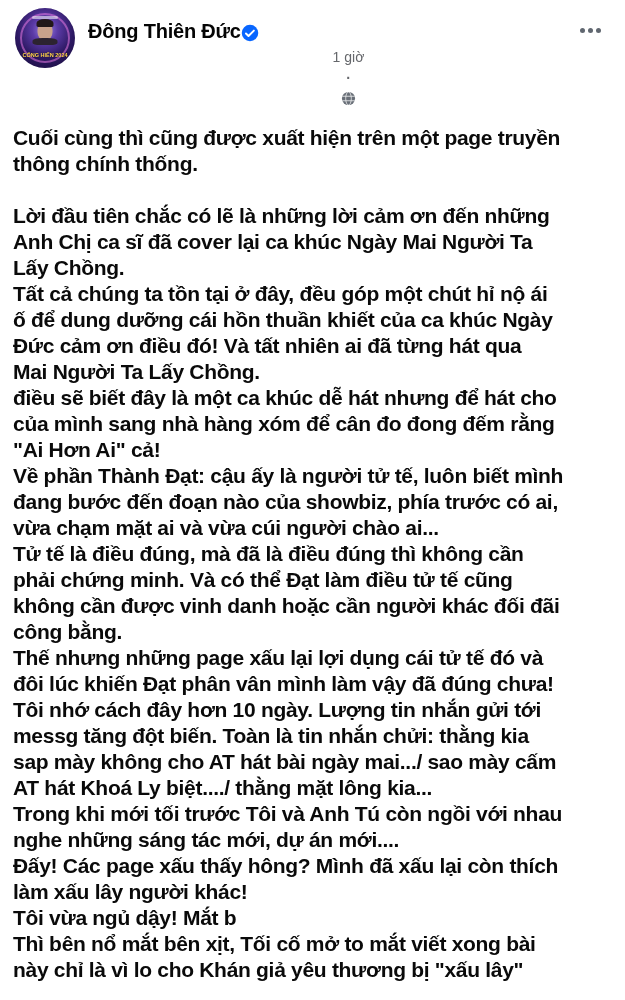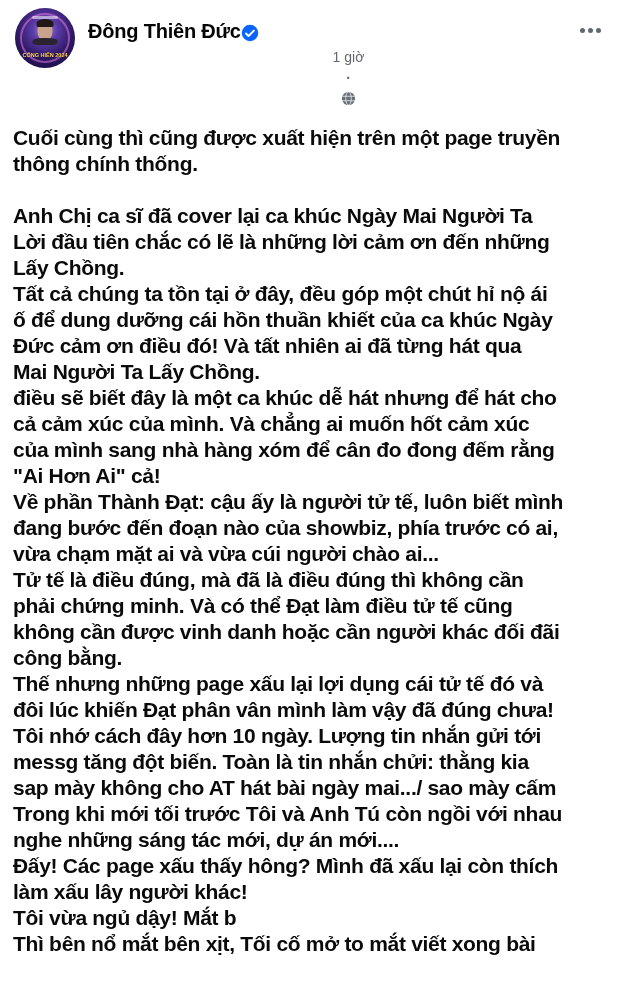--- a/index.html
+++ b/index.html
@@ -114,44 +114,45 @@
       <span class="menu-dot"></span>
       <span class="menu-dot"></span>
     </button>
   </div>
 
   <div class="content">
 
   <div class="post-line">Cuối cùng thì cũng được xuất hiện trên một page truyền</div>
       <div class="post-line">thông chính thống.</div>
       <div class="post-line">&nbsp;</div>
+      <div class="post-line">Lời đầu tiên chắc có lẽ là những lời cảm ơn đến những</div>
       <div class="post-line">Anh Chị ca sĩ đã cover lại ca khúc Ngày Mai Người Ta</div>
-      <div class="post-line">Lời đầu tiên chắc có lẽ là những lời cảm ơn đến những</div>
       <div class="post-line">Lấy Chồng.</div>
       <div class="post-line">Tất cả chúng ta tồn tại ở đây, đều góp một chút hỉ nộ ái</div>
       <div class="post-line">ố để dung dưỡng cái hồn thuần khiết của ca khúc Ngày</div>
       <div class="post-line">Đức cảm ơn điều đó! Và tất nhiên ai đã từng hát qua</div>
       <div class="post-line">Mai Người Ta Lấy Chồng.</div>
       <div class="post-line">điều sẽ biết đây là một ca khúc dễ hát nhưng để hát cho</div>
-      <div class="post-line">cả cảm xúc của mình. Và chẳng ai muốn hốt cảm xúc</div>
       <div class="post-line">của mình sang nhà hàng xóm để cân đo đong đếm rằng</div>
       <div class="post-line">"Ai Hơn Ai" cả!</div>
       <div class="post-line">Về phần Thành Đạt: cậu ấy là người tử tế, luôn biết mình</div>
       <div class="post-line">đang bước đến đoạn nào của showbiz,  phía trước có ai,</div>
       <div class="post-line">vừa chạm mặt ai và vừa cúi người chào ai...</div>
       <div class="post-line">Tử tế là điều đúng, mà đã là điều đúng thì không cần</div>
       <div class="post-line">phải chứng minh. Và có thể Đạt làm điều tử tế cũng</div>
       <div class="post-line">không cần được vinh danh hoặc cần người khác đối đãi</div>
       <div class="post-line">công bằng.</div>
       <div class="post-line">Thế nhưng những page xấu lại lợi dụng cái tử tế đó và</div>
       <div class="post-line">đôi lúc khiến Đạt phân vân mình làm vậy đã đúng chưa!</div>
       <div class="post-line">Tôi nhớ cách đây hơn 10 ngày. Lượng tin nhắn gửi tới</div>
       <div class="post-line">messg tăng đột biến. Toàn là tin nhắn chửi: thằng kia</div>
       <div class="post-line">sap mày không cho AT hát bài ngày mai.../ sao mày cấm</div>
+      <div class="post-line">AT hát Khoá Ly biệt..../ thằng mặt lông kia...</div>
       <div class="post-line">Trong khi mới tối trước Tôi và Anh Tú còn ngồi với nhau</div>
       <div class="post-line">nghe những sáng tác mới, dự án mới....</div>
       <div class="post-line">Đấy! Các page xấu thấy hông? Mình đã xấu lại còn thích</div>
       <div class="post-line">làm xấu lây người khác!</div>
       <div class="post-line">Tôi vừa ngủ dậy! Mắt b</div>
       <div class="post-line">Thì bên nổ mắt bên xịt, Tối cố mở to mắt viết xong bài</div>
+      <div class="post-line">này chỉ là vì lo cho  Khán giả yêu thương bị "xấu lây"</div>
     </div>
 
 </div>
 
 </body></html>

